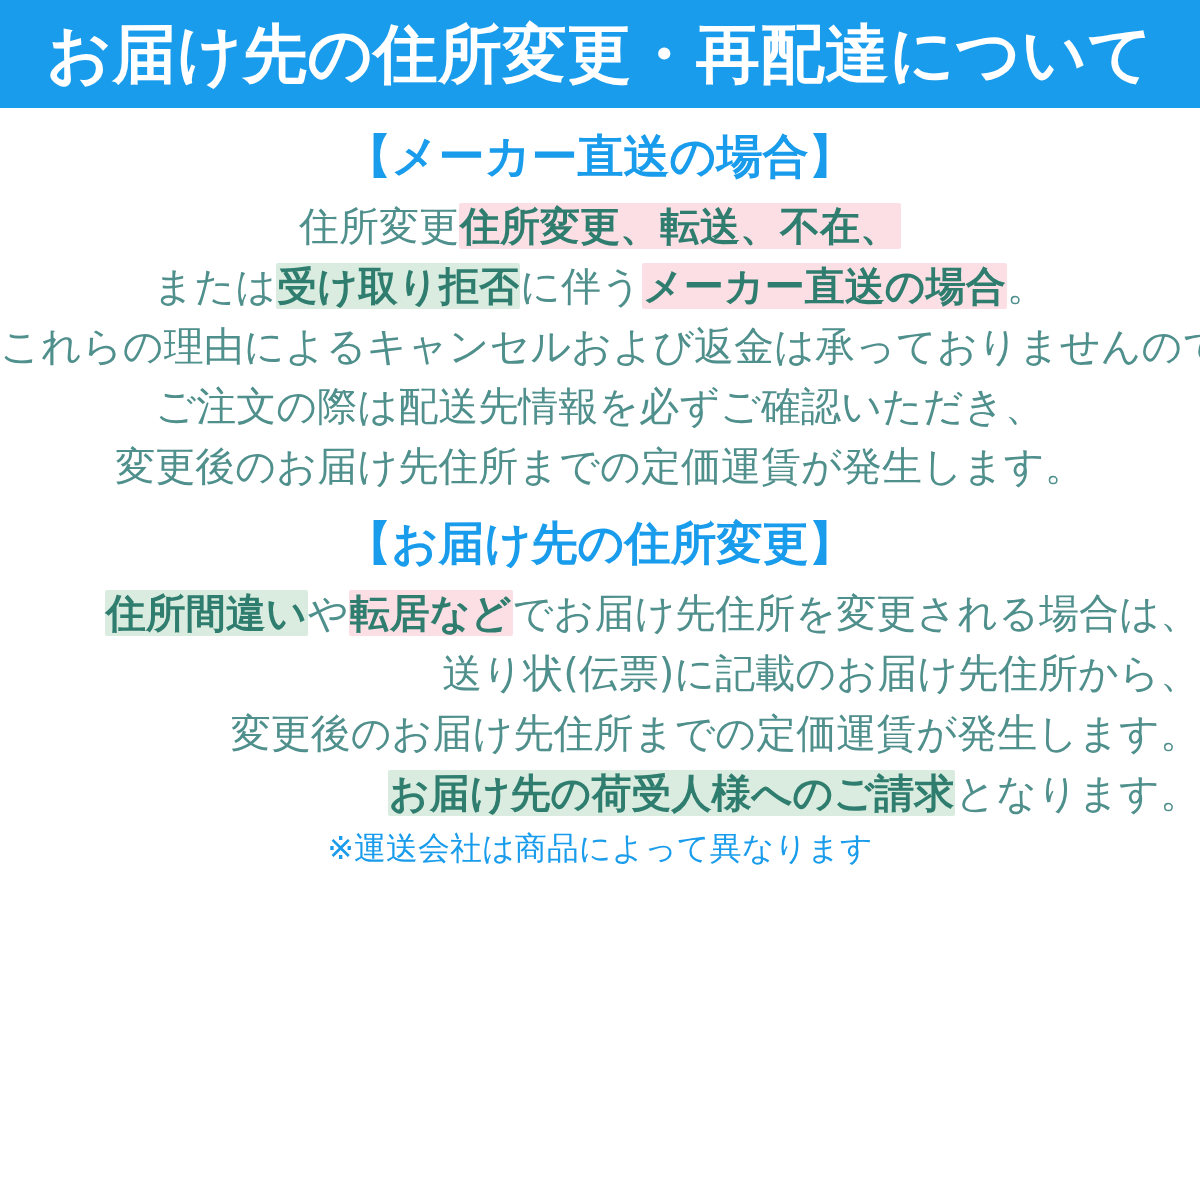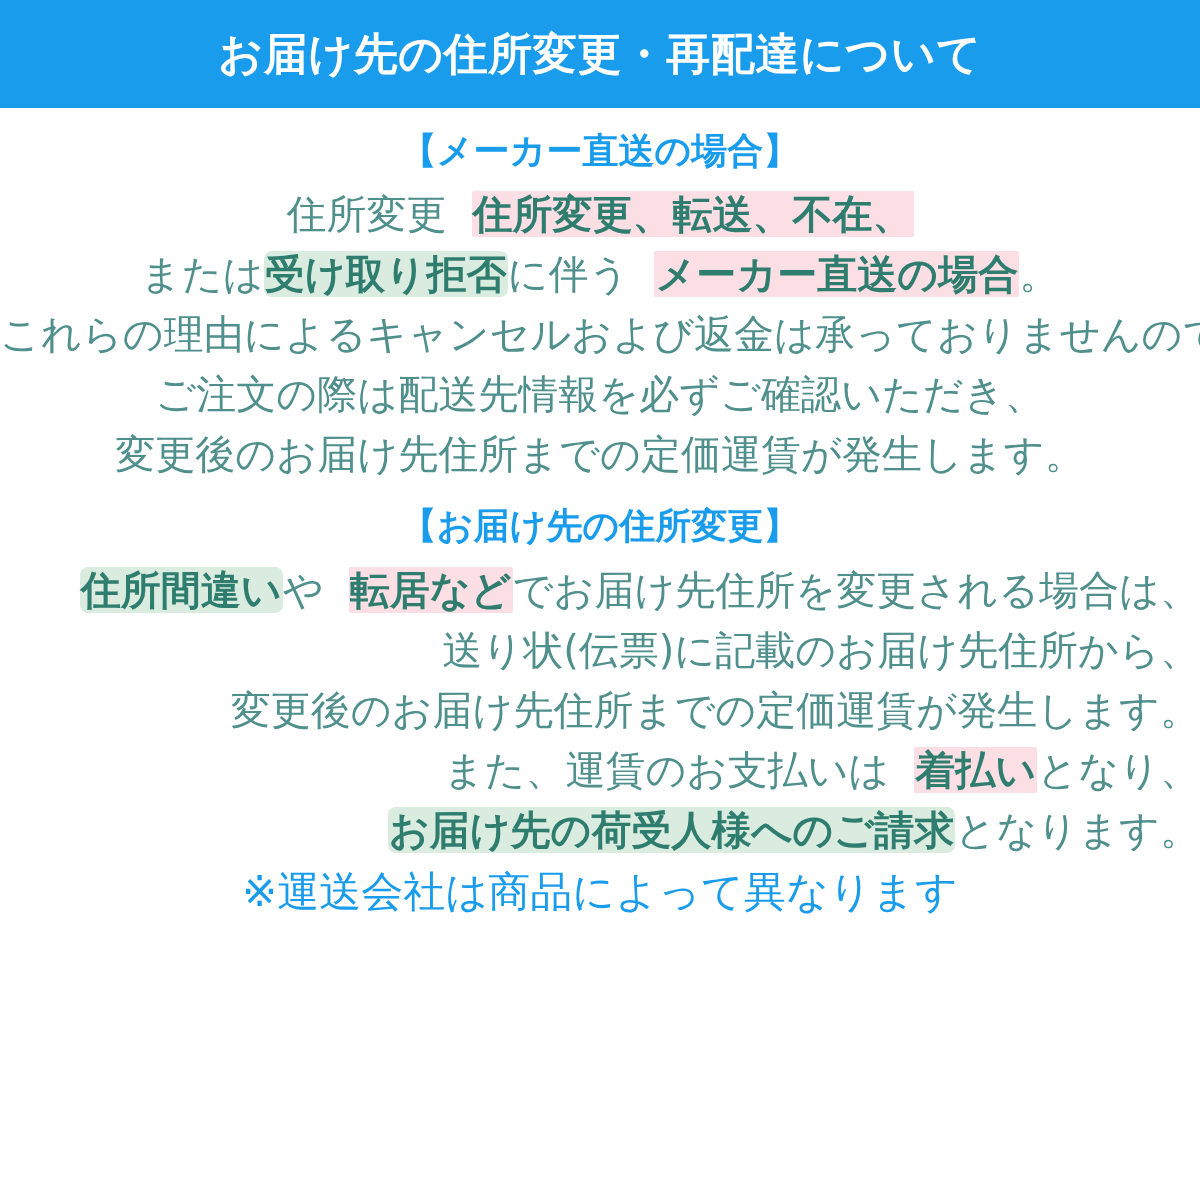--- a/index.html
+++ b/index.html
@@ -23,67 +23,66 @@
     width: 1200px;
     height: 108px;
     background: #1a9cec;
     display: flex;
     align-items: center;
     justify-content: center;
     box-sizing: border-box;
   }
   .header-title {
     color: #ffffff;
-    font-size: 44px;
+    font-size: 64px;
     font-weight: bold;
     letter-spacing: 0.5px;
     line-height: 1;
     white-space: nowrap;
   }
   .body-wrap {
     padding: 0;
   }
   .section-heading {
     text-align: center;
     color: #1a9cec;
-    font-size: 36px;
+    font-size: 46px;
     font-weight: bold;
     line-height: 1.15;
     margin-top: 22px;
     margin-bottom: 14px;
   }
   .line {
     text-align: center;
     color: #4a8a8a;
     font-size: 40px;
     line-height: 1.45;
     white-space: nowrap;
   }
   .hl-green {
     background: #d9ecdf;
     color: #2f7d6e;
     font-weight: bold;
-    border-radius: 8px;
+    border-radius: 2px;
     padding: 0 1px;
   }
   .hl-pink {
     background: #fbdfe4;
     color: #2f7d6e;
     font-weight: bold;
     border-radius: 2px;
     padding: 0 1px;
-    margin-left: 25px;
   }
   .plain {
     color: #4f8f8c;
   }
   .note {
     text-align: center;
     color: #1a9cec;
-    font-size: 42px;
+    font-size: 32px;
     line-height: 1.3;
     margin-top: 6px;
   }
   .sec1 .line { margin: 2px 0; }
   .sec2 .line { margin: 2px 0; text-align: right; }
 </style>
 </head>
 <body>
 
 <div class="page">
@@ -104,21 +103,20 @@
           <div class="line"><span class="plain">変更後のお届け先住所までの定価運賃が発生します。</span></div>
         </div>
     </div>
 
     <div class="section sec2">
       <div class="section-heading">【お届け先の住所変更】</div>
       <div class="lines">
           <div class="line"><span class="hl-green">住所間違い</span><span class="plain">や</span><span class="hl-pink">転居など</span><span class="plain">でお届け先住所を変更される場合は、</span></div>
           <div class="line"><span class="plain">送り状(伝票)に記載のお届け先住所から、</span></div>
           <div class="line"><span class="plain">変更後のお届け先住所までの定価運賃が発生します。</span></div>
-          <div class="line"><span class="plain">また、運賃のお支払いは</span><span class="hl-pink">着払い</span><span class="plain">となり、</span></div>
           <div class="line"><span class="hl-green">お届け先の荷受人様へのご請求</span><span class="plain">となります。</span></div>
         </div>
     </div>
 
     <div class="note">※運送会社は商品によって異なります</div>
 
   </div>
 </div>
 
 </body></html>

